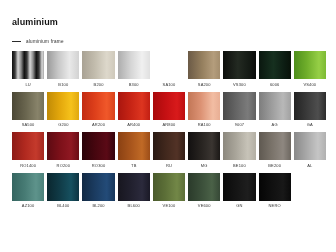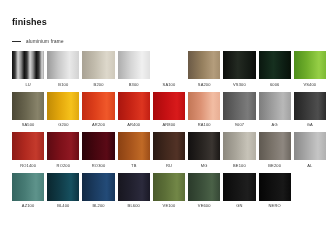--- a/index.html
+++ b/index.html
@@ -74,21 +74,21 @@
     line-height: 1;
     white-space: nowrap;
     text-align: center;
   }
 </style>
 </head>
 <body>
 
 <div class="page">
 
-  <div class="page-title">finishes</div>
+  <div class="page-title">aluminium</div>
 
   <div class="section-head">
     <span class="rule"></span>
     <span class="section-label">aluminium frame</span>
   </div>
 
   <div class="grid">
       <div class="swatch-row">
         <div class="cell">
           <span class="chip" style="background: repeating-linear-gradient(90deg, rgb(13, 13, 13) 0px, rgb(58, 58, 58) 3px, rgb(216, 216, 216) 6px, rgb(142, 142, 142) 9px, rgb(27, 27, 27) 12px);"></span>

